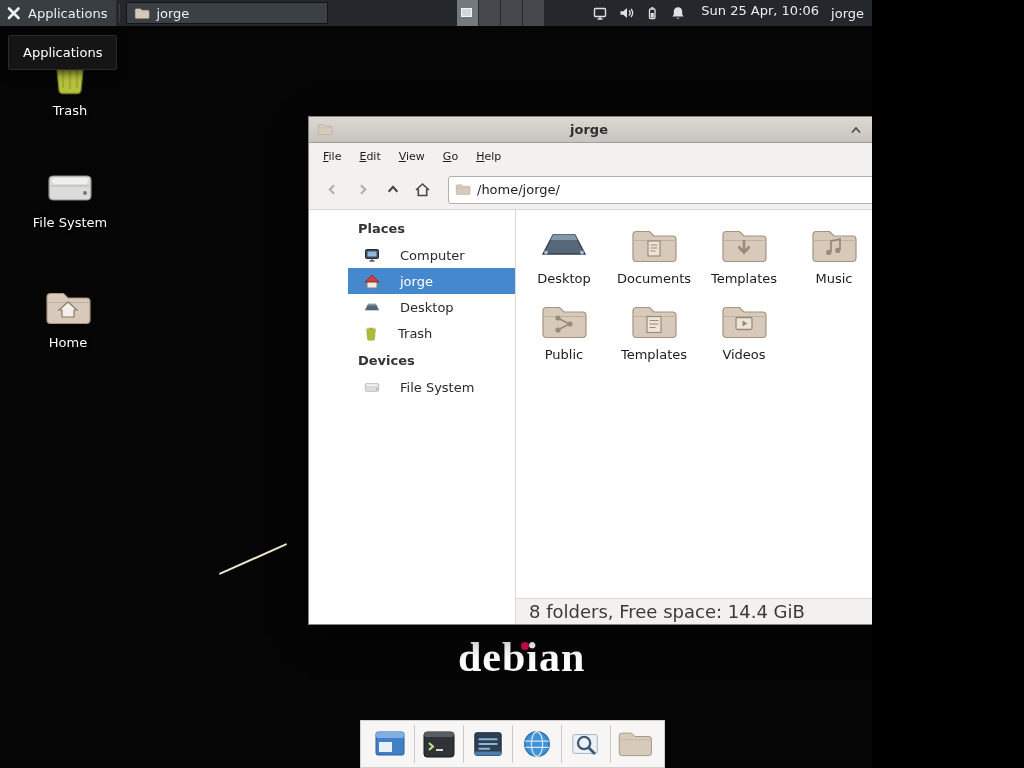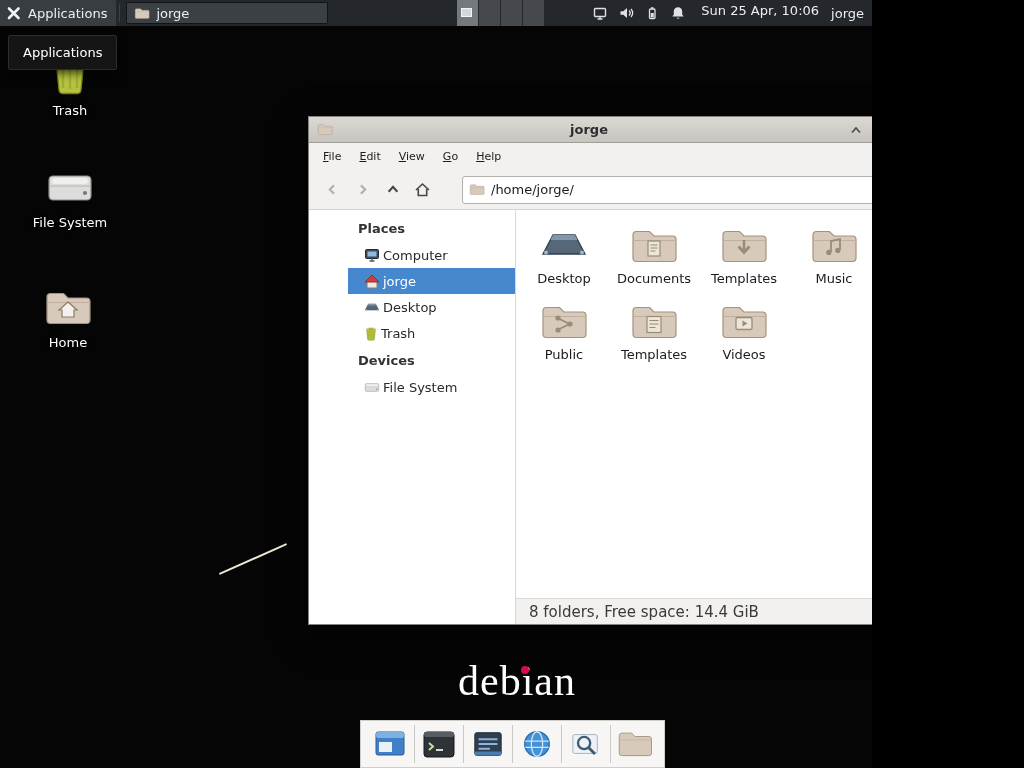--- a/index.html
+++ b/index.html
@@ -25,45 +25,45 @@
   #tooltip{position:absolute;left:8px;top:35px;background:#151515;border:1px solid #2c2c2c;color:#fff;font-size:13px;padding:9px 14px;border-radius:2px;box-shadow:0 3px 8px rgba(0,0,0,.7);z-index:60;}
 
   
   .desk-icon{position:absolute;width:96px;display:flex;flex-direction:column;align-items:center;gap:7px;color:#fff;font-size:13px;text-shadow:0 1px 2px #000,0 0 3px #000;text-align:center;}
   #di-trash{left:22px;top:48px;}
   #di-fs{left:22px;top:168px;}
   #di-home{left:20px;top:288px;}
 
   
   #wall-line{position:absolute;left:216px;top:558px;width:74px;height:2px;background:#ece6cc;transform:rotate(-24deg);border-radius:2px;}
-  #debian{position:absolute;left:458px;top:660px;font-family:"Liberation Serif",serif;font-weight:normal;font-size:42px;color:#fff;letter-spacing:1px;line-height:1;}
+  #debian{position:absolute;left:458px;top:636px;font-family:"Liberation Serif",serif;font-weight:bold;font-size:42px;color:#fff;letter-spacing:1px;line-height:1;}
   #debian .idot{position:absolute;left:63px;top:6px;width:8px;height:8px;background:#d70a53;border-radius:50%;}
 
   
   #win{position:absolute;left:308px;top:116px;width:648px;height:509px;background:#fff;border:1px solid #85817c;box-shadow:0 10px 28px rgba(0,0,0,.55);display:flex;flex-direction:column;}
   .titlebar{height:26px;background:linear-gradient(#dcd8d4,#c7c3bf);border-bottom:1px solid #a19d98;display:flex;align-items:center;padding:0 8px;gap:6px;flex:0 0 auto;}
   .titlebar .title{flex:1;text-align:center;font-weight:bold;font-size:13px;color:#2e2e2e;}
   .tb-btn{width:21px;height:19px;display:flex;align-items:center;justify-content:center;}
   .menubar{height:27px;background:#f3f1ef;display:flex;align-items:center;padding-left:5px;font-size:11px;color:#1c1c1c;flex:0 0 auto;}
   .menu-item{display:inline-block;padding:5px 9px;}
   .menu-item::first-letter{text-decoration:underline;}
   .toolbar{height:40px;background:#f3f1ef;border-bottom:1px solid #d8d5d1;display:flex;align-items:center;padding:0 10px;gap:3px;flex:0 0 auto;}
   .nav-btn{width:27px;height:27px;display:flex;align-items:center;justify-content:center;border-radius:2px;}
-  .pathbar{flex:1;height:28px;margin-left:23px;background:#fff;border:1px solid #b3afab;border-radius:3px;display:flex;align-items:center;padding:0 6px;gap:6px;}
+  .pathbar{flex:1;height:28px;margin-left:9px;background:#fff;border:1px solid #b3afab;border-radius:3px;display:flex;align-items:center;padding:0 6px;gap:6px;}
   .path-input{border:0;outline:0;background:transparent;flex:1;font-family:"DejaVu Sans",sans-serif;font-size:13px;color:#1b1b1b;padding:0;}
   .win-body{flex:1;display:flex;min-height:0;margin-left:39px;}
   .sidebar{width:168px;flex:0 0 auto;border-right:1px solid #dbd8d4;background:#fff;padding-top:4px;font-size:13px;color:#2a2a2a;overflow:hidden;}
   .side-header{font-weight:bold;padding:7px 10px 6px;color:#333;}
-  .side-item{height:26px;display:flex;align-items:center;gap:3px;padding:0 10px 0 16px;}
+  .side-item{height:26px;display:flex;align-items:center;gap:20px;padding:0 10px 0 16px;}
   .side-item.selected{background:#4588ce;color:#fff;}
   .main-col{flex:1;display:flex;flex-direction:column;min-width:0;}
   .files{flex:1;display:grid;grid-template-columns:repeat(5,90px);align-content:start;justify-items:center;padding:12px 0 0 3px;row-gap:12px;background:#fff;overflow:hidden;}
   .file-cell{width:90px;display:flex;flex-direction:column;align-items:center;gap:5px;font-size:13px;color:#1c1c1c;text-align:center;}
   .ficon{height:44px;display:flex;align-items:flex-end;justify-content:center;}
-  .statusbar{height:26px;background:#f3f1ef;border-top:1px solid #dbd8d4;display:flex;align-items:center;padding-left:13px;font-size:15px;color:#3a3a3a;flex:0 0 auto;}
+  .statusbar{height:26px;background:#f3f1ef;border-top:1px solid #dbd8d4;display:flex;align-items:center;padding-left:13px;font-size:18px;color:#3a3a3a;flex:0 0 auto;}
 
   
   #dock{position:absolute;left:360px;top:720px;width:305px;height:48px;background:#f7f6f4;border:1px solid #cfcecb;display:flex;align-items:center;justify-content:space-between;padding:0 8px;z-index:40;}
   .dock-btn{width:42px;height:42px;display:flex;align-items:center;justify-content:center;}
   .dock-sep{width:1px;height:38px;background:#c9c8c5;}
 </style>
 </head>
 <body>
 
 <svg width="0" height="0" style="position:absolute">

